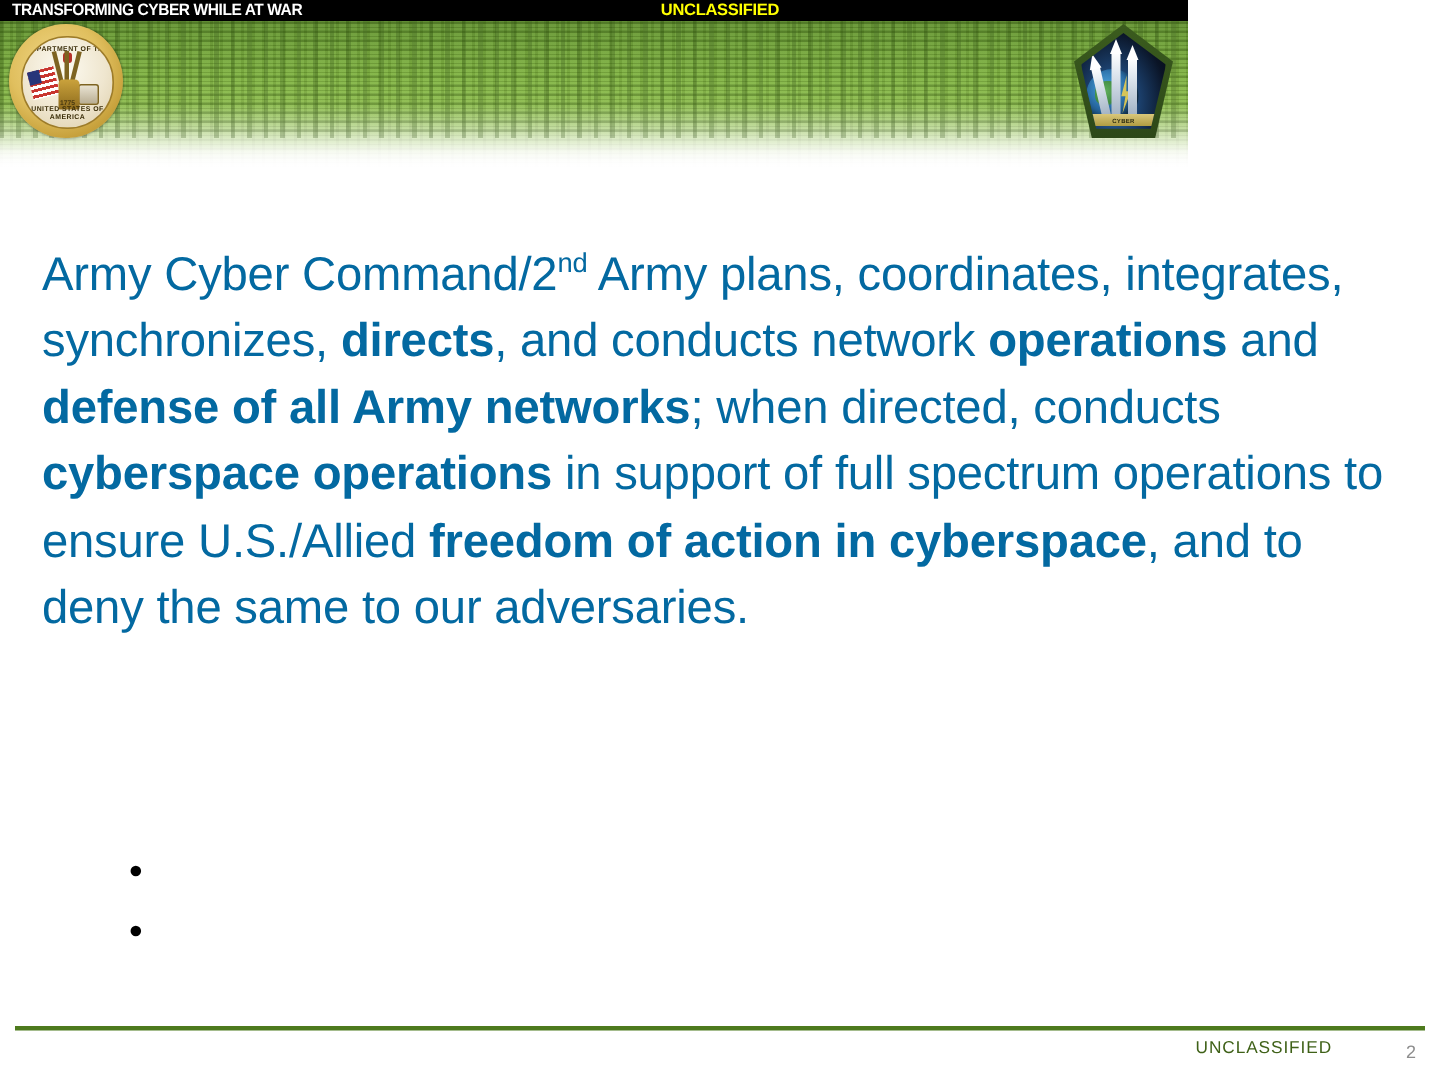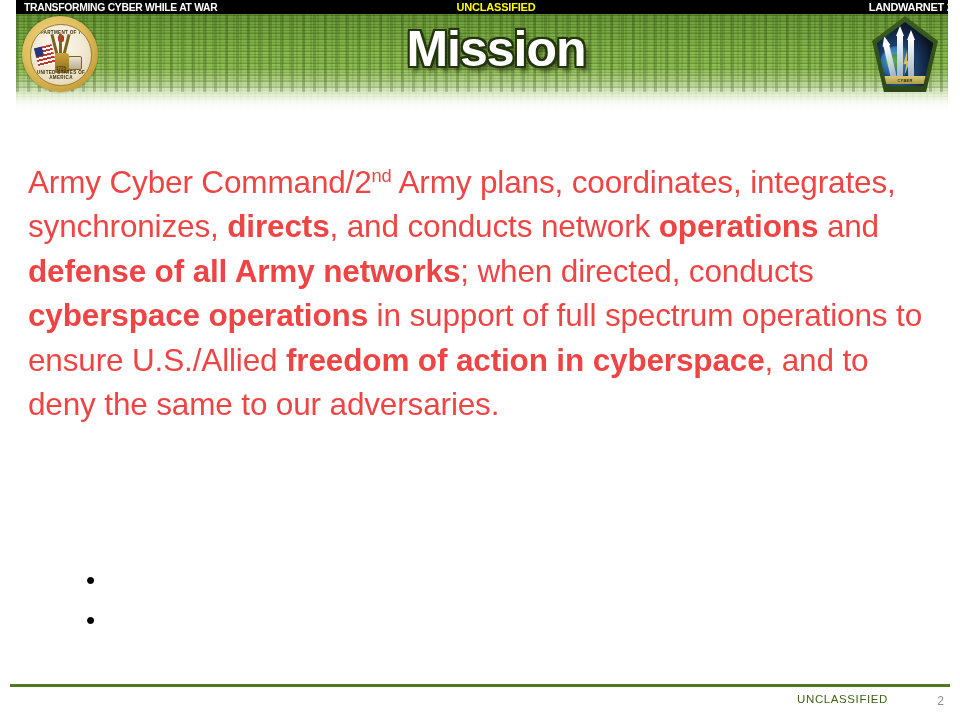--- a/index.html
+++ b/index.html
@@ -20,22 +20,22 @@
     position: relative;
     width: 960px;
     height: 720px;
     background: #ffffff;
     overflow: hidden;
   }
 
   
   .banner {
     position: absolute;
-    top: 0; left: 16px;
-    width: 932px;
+    top: 0; left: 0;
+    width: 792px;
     height: 112px;
     overflow: hidden;
   }
   .banner-green {
     position: absolute;
     top: 0; left: 0;
     width: 960px;
     height: 112px;
     background:
       linear-gradient(to bottom,
@@ -302,21 +302,21 @@
     width: 960px;
     height: 560px;
   }
   .mission-para {
     position: absolute;
     left: 28px;
     top: 16px;
     width: 912px;
     font-size: 31.5px;
     line-height: 44.6px;
-    color: #ef4444;
+    color: #0369a1;
     font-family: "Liberation Sans", sans-serif;
     letter-spacing: -0.15px;
   }
   .mission-para b { font-weight: bold; }
   .mission-para sup {
     font-size: 0.58em;
     vertical-align: super;
     line-height: 0;
   }
 
@@ -398,21 +398,20 @@
         <div class="seal-pike"></div>
         <div class="seal-pike p2"></div>
         <div class="seal-flag"></div>
         <div class="seal-drum"></div>
         <div class="seal-cannon"></div>
         <div class="seal-year">1775</div>
         <div class="seal-text-bot">UNITED STATES OF AMERICA</div>
       </div>
     </div>
 
-    <div class="slide-title">Mission</div>
 
     <div class="patch">
       <div class="patch-shape"></div>
       <div class="patch-face">
         <div class="patch-earth"></div>
         <div class="patch-sword s3"></div>
         <div class="patch-sword s1"></div>
         <div class="patch-bolt"></div>
         <div class="patch-sword s2"></div>
         <div class="patch-scroll">

